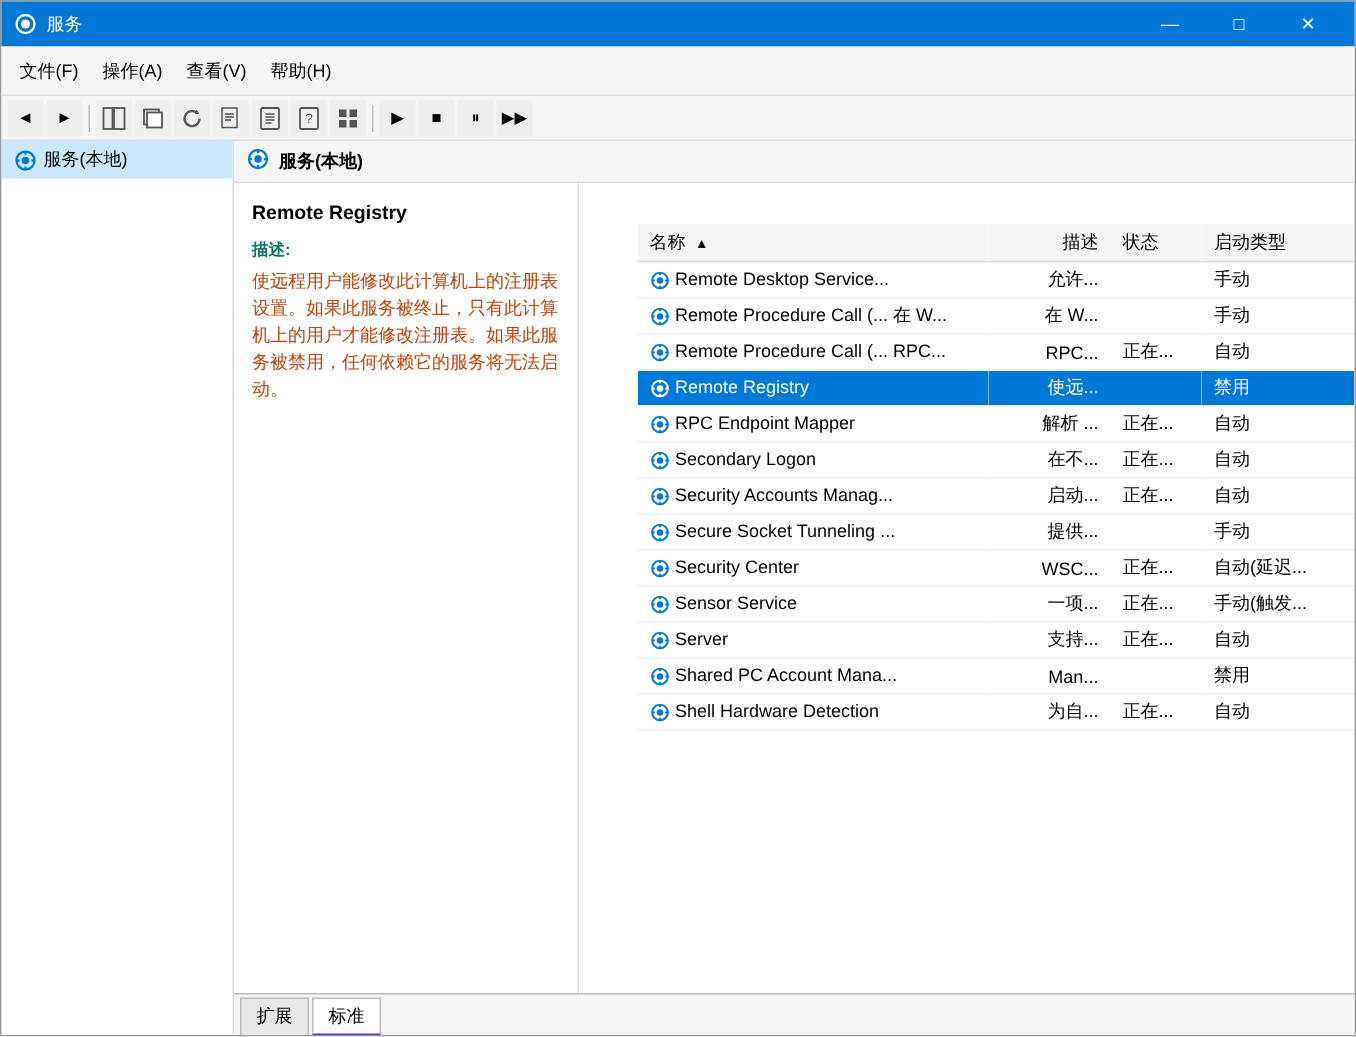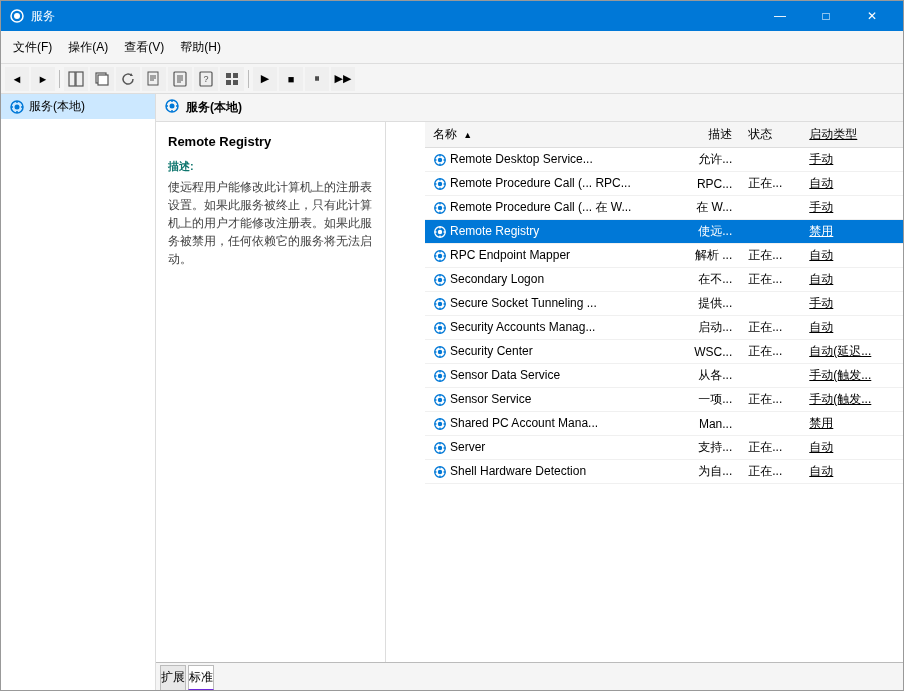--- a/index.html
+++ b/index.html
@@ -174,27 +174,28 @@
     }
     .desc-label {
       font-weight: bold;
       font-size: 11px;
       margin-bottom: 4px;
       color: #0f766e;
     }
     .desc-text {
       font-size: 12px;
       line-height: 1.5;
-      color: #404040;
+      color: #c2410c;
     }
 
     
     .table-container {
       flex: 1;
       overflow: auto;
+      margin-top: 27px;
     }
     table {
       width: 100%;
       border-collapse: collapse;
       font-size: 12px;
     }
     thead tr {
       background: #f5f5f5;
     }
     thead th {
@@ -217,39 +218,39 @@
       padding: 3px 8px;
       border-bottom: 1px solid #f0f0f0;
       white-space: nowrap;
       overflow: hidden;
       text-overflow: ellipsis;
       max-width: 0;
     }
     .col-name { width: 230px; min-width: 230px; max-width: 230px; }
     .col-desc { width: 80px; min-width: 80px; max-width: 80px; text-align: right; }
     .col-status { width: 60px; min-width: 60px; max-width: 60px; }
-    .col-startup { width: 100px; min-width: 100px; max-width: 100px; text-decoration: underline; }
+    .col-startup { width: 100px; min-width: 100px; max-width: 100px; }
 
     .service-icon {
       display: inline-block;
       width: 14px;
       height: 14px;
       margin-right: 3px;
       vertical-align: middle;
     }
 
     
     .bottom-tabs {
       display: flex;
       border-top: 1px solid #bbb;
       background: #f5f5f5;
       padding: 0 4px;
     }
     .bottom-tab {
-      padding: 3px 0;
+      padding: 3px 10px;
       cursor: pointer;
       border: 1px solid #bbb;
       border-bottom: none;
       background: #e8e8e8;
       font-size: 12px;
       margin-right: 2px;
       margin-top: 2px;
     }
     .bottom-tab.active {
       background: white;
@@ -426,34 +427,34 @@
                     </svg>Remote Desktop Service...</td>
                   <td class="col-desc">允许...</td>
                   <td class="col-status"></td>
                   <td class="col-startup">手动</td>
                 </tr>
                 <tr>
                   <td class="col-name"><svg class="service-icon" viewBox="0 0 16 16" width="14" height="14">
                       <circle cx="8" cy="8" r="6" fill="none" stroke="#0078d7" stroke-width="1.5"></circle>
                       <circle cx="8" cy="8" r="2.5" fill="#0078d7"></circle>
                       <path d="M8 2 L8 4 M8 12 L8 14 M2 8 L4 8 M12 8 L14 8" stroke="#0078d7" stroke-width="1.5"></path>
-                    </svg>Remote Procedure Call (... RPC...</td>
-                  <td class="col-desc">RPC...</td>
-                  <td class="col-status">正在...</td>
-                  <td class="col-startup">自动</td>
-                </tr>
-                <tr>
-                  <td class="col-name"><svg class="service-icon" viewBox="0 0 16 16" width="14" height="14">
-                      <circle cx="8" cy="8" r="6" fill="none" stroke="#0078d7" stroke-width="1.5"></circle>
-                      <circle cx="8" cy="8" r="2.5" fill="#0078d7"></circle>
-                      <path d="M8 2 L8 4 M8 12 L8 14 M2 8 L4 8 M12 8 L14 8" stroke="#0078d7" stroke-width="1.5"></path>
                     </svg>Remote Procedure Call (... 在 W...</td>
                   <td class="col-desc">在 W...</td>
                   <td class="col-status"></td>
                   <td class="col-startup">手动</td>
+                </tr>
+                <tr>
+                  <td class="col-name"><svg class="service-icon" viewBox="0 0 16 16" width="14" height="14">
+                      <circle cx="8" cy="8" r="6" fill="none" stroke="#0078d7" stroke-width="1.5"></circle>
+                      <circle cx="8" cy="8" r="2.5" fill="#0078d7"></circle>
+                      <path d="M8 2 L8 4 M8 12 L8 14 M2 8 L4 8 M12 8 L14 8" stroke="#0078d7" stroke-width="1.5"></path>
+                    </svg>Remote Procedure Call (... RPC...</td>
+                  <td class="col-desc">RPC...</td>
+                  <td class="col-status">正在...</td>
+                  <td class="col-startup">自动</td>
                 </tr>
                 <tr class="selected">
                   <td class="col-name"><svg class="service-icon" viewBox="0 0 16 16" width="14" height="14">
                       <circle cx="8" cy="8" r="6" fill="none" stroke="#fff" stroke-width="1.5"></circle>
                       <circle cx="8" cy="8" r="2.5" fill="#fff"></circle>
                       <path d="M8 2 L8 4 M8 12 L8 14 M2 8 L4 8 M12 8 L14 8" stroke="#fff" stroke-width="1.5"></path>
                     </svg>Remote Registry</td>
                   <td class="col-desc">使远...</td>
                   <td class="col-status"></td>
                   <td class="col-startup">禁用</td>
@@ -476,84 +477,74 @@
                     </svg>Secondary Logon</td>
                   <td class="col-desc">在不...</td>
                   <td class="col-status">正在...</td>
                   <td class="col-startup">自动</td>
                 </tr>
                 <tr>
                   <td class="col-name"><svg class="service-icon" viewBox="0 0 16 16" width="14" height="14">
                       <circle cx="8" cy="8" r="6" fill="none" stroke="#0078d7" stroke-width="1.5"></circle>
                       <circle cx="8" cy="8" r="2.5" fill="#0078d7"></circle>
                       <path d="M8 2 L8 4 M8 12 L8 14 M2 8 L4 8 M12 8 L14 8" stroke="#0078d7" stroke-width="1.5"></path>
+                    </svg>Security Accounts Manag...</td>
+                  <td class="col-desc">启动...</td>
+                  <td class="col-status">正在...</td>
+                  <td class="col-startup">自动</td>
+                </tr>
+                <tr>
+                  <td class="col-name"><svg class="service-icon" viewBox="0 0 16 16" width="14" height="14">
+                      <circle cx="8" cy="8" r="6" fill="none" stroke="#0078d7" stroke-width="1.5"></circle>
+                      <circle cx="8" cy="8" r="2.5" fill="#0078d7"></circle>
+                      <path d="M8 2 L8 4 M8 12 L8 14 M2 8 L4 8 M12 8 L14 8" stroke="#0078d7" stroke-width="1.5"></path>
                     </svg>Secure Socket Tunneling ...</td>
                   <td class="col-desc">提供...</td>
                   <td class="col-status"></td>
                   <td class="col-startup">手动</td>
                 </tr>
                 <tr>
                   <td class="col-name"><svg class="service-icon" viewBox="0 0 16 16" width="14" height="14">
                       <circle cx="8" cy="8" r="6" fill="none" stroke="#0078d7" stroke-width="1.5"></circle>
                       <circle cx="8" cy="8" r="2.5" fill="#0078d7"></circle>
                       <path d="M8 2 L8 4 M8 12 L8 14 M2 8 L4 8 M12 8 L14 8" stroke="#0078d7" stroke-width="1.5"></path>
-                    </svg>Security Accounts Manag...</td>
-                  <td class="col-desc">启动...</td>
-                  <td class="col-status">正在...</td>
-                  <td class="col-startup">自动</td>
-                </tr>
-                <tr>
-                  <td class="col-name"><svg class="service-icon" viewBox="0 0 16 16" width="14" height="14">
-                      <circle cx="8" cy="8" r="6" fill="none" stroke="#0078d7" stroke-width="1.5"></circle>
-                      <circle cx="8" cy="8" r="2.5" fill="#0078d7"></circle>
-                      <path d="M8 2 L8 4 M8 12 L8 14 M2 8 L4 8 M12 8 L14 8" stroke="#0078d7" stroke-width="1.5"></path>
                     </svg>Security Center</td>
                   <td class="col-desc">WSC...</td>
                   <td class="col-status">正在...</td>
                   <td class="col-startup">自动(延迟...</td>
                 </tr>
                 <tr>
                   <td class="col-name"><svg class="service-icon" viewBox="0 0 16 16" width="14" height="14">
                       <circle cx="8" cy="8" r="6" fill="none" stroke="#0078d7" stroke-width="1.5"></circle>
                       <circle cx="8" cy="8" r="2.5" fill="#0078d7"></circle>
                       <path d="M8 2 L8 4 M8 12 L8 14 M2 8 L4 8 M12 8 L14 8" stroke="#0078d7" stroke-width="1.5"></path>
-                    </svg>Sensor Data Service</td>
-                  <td class="col-desc">从各...</td>
-                  <td class="col-status"></td>
-                  <td class="col-startup">手动(触发...</td>
-                </tr>
-                <tr>
-                  <td class="col-name"><svg class="service-icon" viewBox="0 0 16 16" width="14" height="14">
-                      <circle cx="8" cy="8" r="6" fill="none" stroke="#0078d7" stroke-width="1.5"></circle>
-                      <circle cx="8" cy="8" r="2.5" fill="#0078d7"></circle>
-                      <path d="M8 2 L8 4 M8 12 L8 14 M2 8 L4 8 M12 8 L14 8" stroke="#0078d7" stroke-width="1.5"></path>
                     </svg>Sensor Service</td>
                   <td class="col-desc">一项...</td>
                   <td class="col-status">正在...</td>
                   <td class="col-startup">手动(触发...</td>
+                </tr>
+                <tr>
+                  <td class="col-name"><svg class="service-icon" viewBox="0 0 16 16" width="14" height="14">
+                      <circle cx="8" cy="8" r="6" fill="none" stroke="#0078d7" stroke-width="1.5"></circle>
+                      <circle cx="8" cy="8" r="2.5" fill="#0078d7"></circle>
+                      <path d="M8 2 L8 4 M8 12 L8 14 M2 8 L4 8 M12 8 L14 8" stroke="#0078d7" stroke-width="1.5"></path>
+                    </svg>Server</td>
+                  <td class="col-desc">支持...</td>
+                  <td class="col-status">正在...</td>
+                  <td class="col-startup">自动</td>
                 </tr>
                 <tr>
                   <td class="col-name"><svg class="service-icon" viewBox="0 0 16 16" width="14" height="14">
                       <circle cx="8" cy="8" r="6" fill="none" stroke="#0078d7" stroke-width="1.5"></circle>
                       <circle cx="8" cy="8" r="2.5" fill="#0078d7"></circle>
                       <path d="M8 2 L8 4 M8 12 L8 14 M2 8 L4 8 M12 8 L14 8" stroke="#0078d7" stroke-width="1.5"></path>
                     </svg>Shared PC Account Mana...</td>
                   <td class="col-desc">Man...</td>
                   <td class="col-status"></td>
                   <td class="col-startup">禁用</td>
-                </tr>
-                <tr>
-                  <td class="col-name"><svg class="service-icon" viewBox="0 0 16 16" width="14" height="14">
-                      <circle cx="8" cy="8" r="6" fill="none" stroke="#0078d7" stroke-width="1.5"></circle>
-                      <circle cx="8" cy="8" r="2.5" fill="#0078d7"></circle>
-                      <path d="M8 2 L8 4 M8 12 L8 14 M2 8 L4 8 M12 8 L14 8" stroke="#0078d7" stroke-width="1.5"></path>
-                    </svg>Server</td>
-                  <td class="col-desc">支持...</td>
-                  <td class="col-status">正在...</td>
-                  <td class="col-startup">自动</td>
                 </tr>
                 <tr>
                   <td class="col-name"><svg class="service-icon" viewBox="0 0 16 16" width="14" height="14">
                       <circle cx="8" cy="8" r="6" fill="none" stroke="#0078d7" stroke-width="1.5"></circle>
                       <circle cx="8" cy="8" r="2.5" fill="#0078d7"></circle>
                       <path d="M8 2 L8 4 M8 12 L8 14 M2 8 L4 8 M12 8 L14 8" stroke="#0078d7" stroke-width="1.5"></path>
                     </svg>Shell Hardware Detection</td>
                   <td class="col-desc">为自...</td>
                   <td class="col-status">正在...</td>
                   <td class="col-startup">自动</td>

